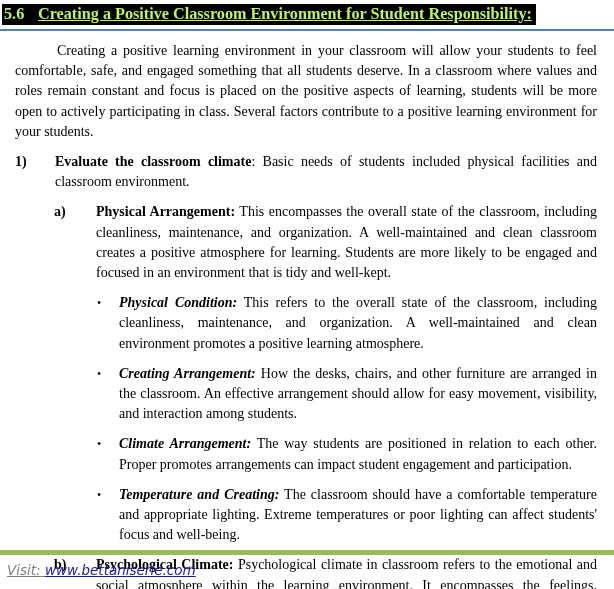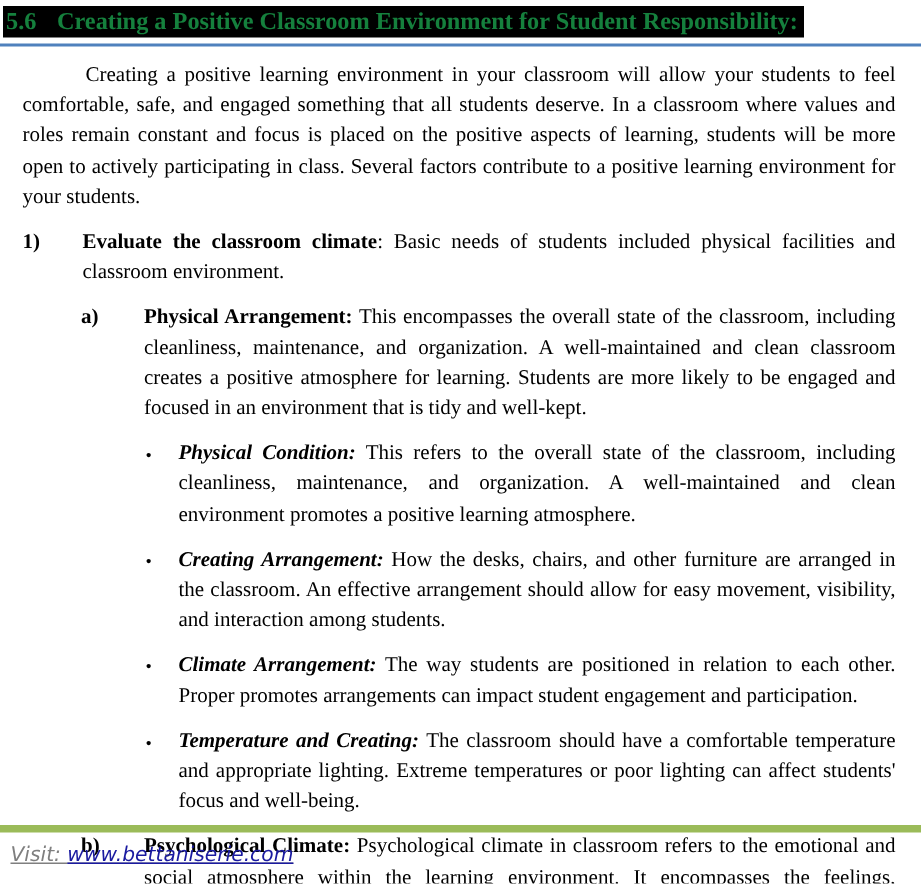--- a/index.html
+++ b/index.html
@@ -3,23 +3,24 @@
   <meta charset="utf-8">
   <style>
     html, body { margin: 0; padding: 0; background: #ffffff; }
     body {
       width: 614px; height: 589px; overflow: hidden; position: relative;
       font-family: "Liberation Serif", serif; color: #000;
       font-size: 14px;
     }
     .heading-bar {
       position: absolute; left: 2px; top: 4px; height: 21px;
-      background: #000; color: #15803d; font-weight: bold;
+      background: #000; color: #bef264; font-weight: bold;
       font-size: 16.2px; line-height: 21px; padding: 0 4px 0 2px;
       white-space: nowrap;
+      text-decoration: underline;
     }
     .heading-bar .num { display: inline-block; width: 34px; }
     .heading-rule {
       position: absolute; left: 0; top: 29px; width: 614px; height: 2px;
       background: #4f81bd;
     }
     .content {
       position: absolute; left: 5px; top: 31px; width: 602px;
       line-height: 20.2px; text-align: justify;
     }

